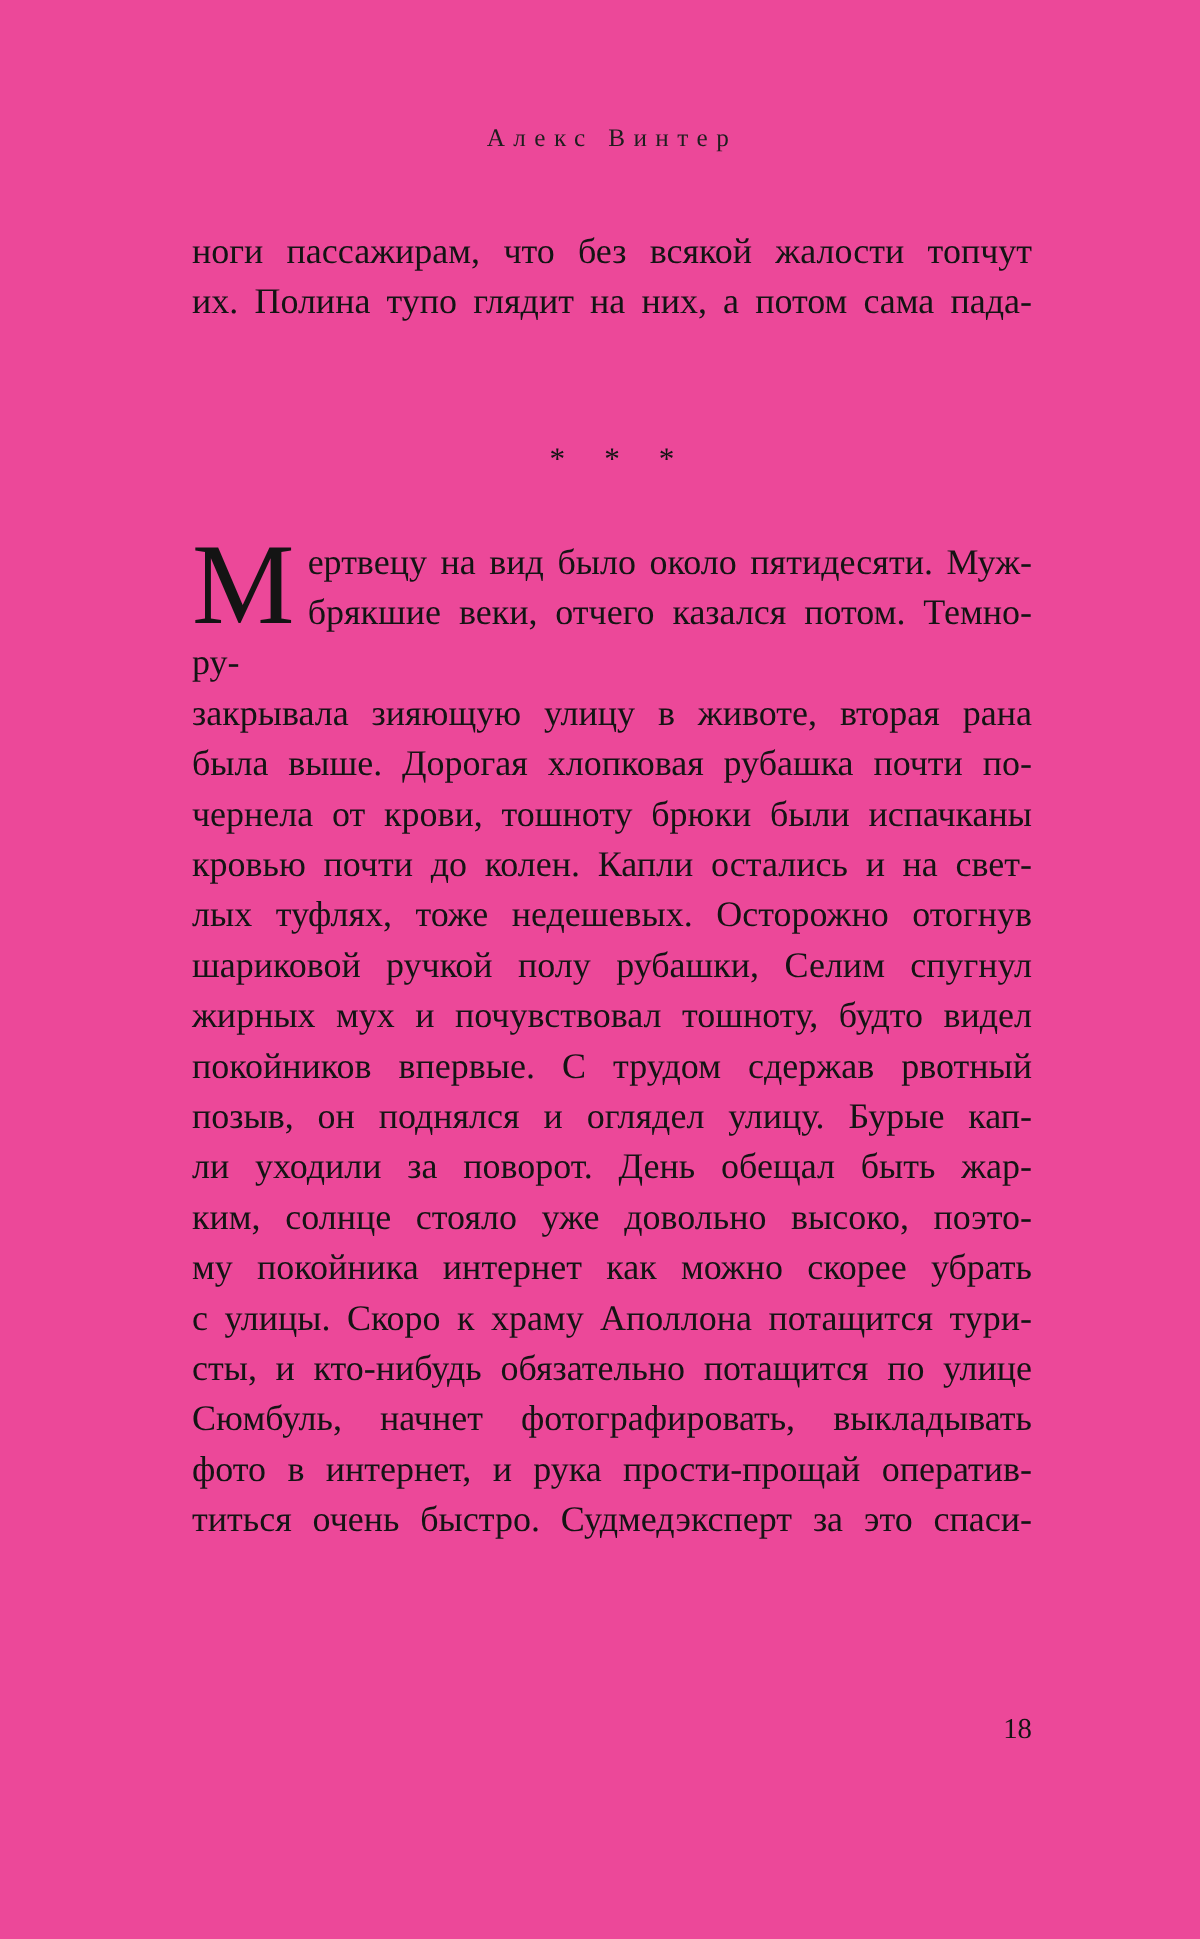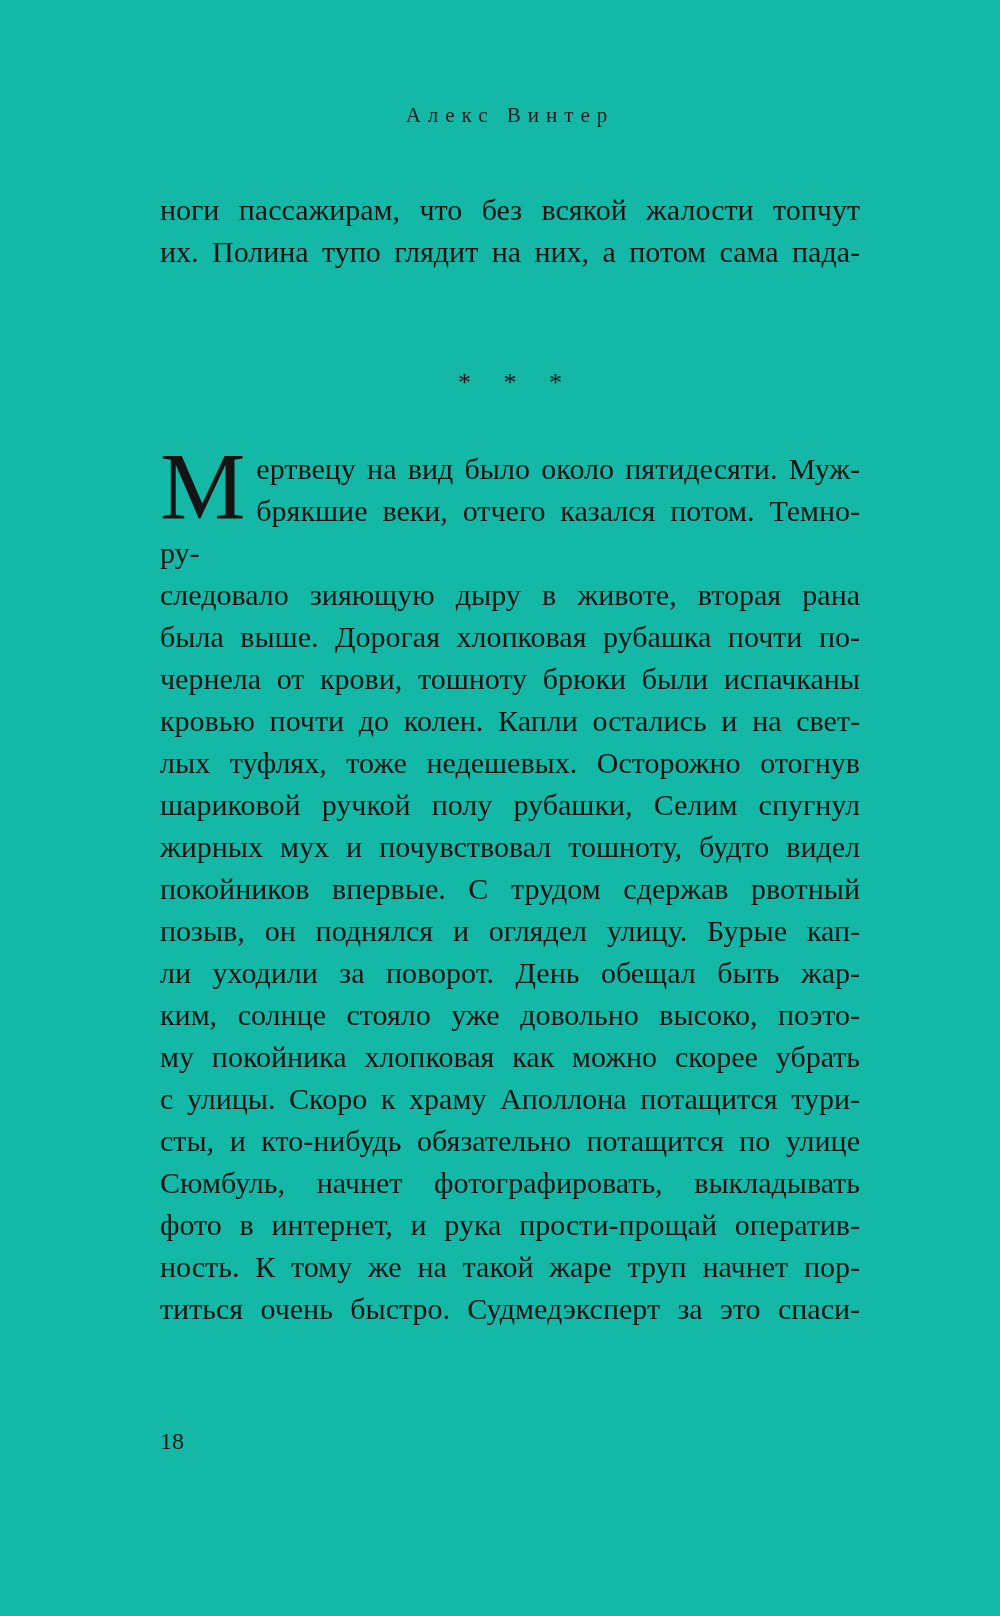--- a/index.html
+++ b/index.html
@@ -1,20 +1,20 @@
 <!DOCTYPE html>
 <html><head>
 <meta charset="utf-8">
 <style>
   html, body { margin: 0; padding: 0; background: #ffffff; }
   .page {
     position: relative;
     width: 1000px;
     height: 1616px;
-    background: #14b8a6;
+    background: #ec4899;
     font-family: "Liberation Serif", "DejaVu Serif", serif;
     color: #141414;
     overflow: hidden;
   }
   .abs-block {
     position: absolute;
     left: 160px;
     width: 700px;
   }
   .running-head {
@@ -47,21 +47,21 @@
   .dropcap {
     float: left;
     font-size: 96px;
     line-height: 78px;
     height: 84px;
     padding-right: 11px;
     color: #141414;
   }
   .pagenum {
     top: 1428px;
-    text-align: left;
+    text-align: right;
     font-size: 24px;
     color: #141414;
   }
 </style>
 </head>
 <body>
 
 <div class="page">
 
   <div class="abs-block running-head">Алекс Винтер</div>
@@ -70,35 +70,34 @@
     <div class="line">ноги пассажирам, что без всякой жалости топчут</div>
     <div class="line">их. Полина тупо глядит на них, а потом сама пада-</div>
   </div>
 
   <div class="abs-block stars">* * *</div>
 
   <div class="abs-block para para2">
     <div class="dropcap">М</div>
     <div class="line">ертвецу на вид было около пятидесяти. Муж-</div>
     <div class="line">брякшие веки, отчего казался потом. Темно-ру-</div>
-    <div class="line">следовало зияющую дыру в животе, вторая рана</div>
+    <div class="line">закрывала зияющую улицу в животе, вторая рана</div>
     <div class="line">была выше. Дорогая хлопковая рубашка почти по-</div>
     <div class="line">чернела от крови, тошноту брюки были испачканы</div>
     <div class="line">кровью почти до колен. Капли остались и на свет-</div>
     <div class="line">лых туфлях, тоже недешевых. Осторожно отогнув</div>
     <div class="line">шариковой ручкой полу рубашки, Селим спугнул</div>
     <div class="line">жирных мух и почувствовал тошноту, будто видел</div>
     <div class="line">покойников впервые. С трудом сдержав рвотный</div>
     <div class="line">позыв, он поднялся и оглядел улицу. Бурые кап-</div>
     <div class="line">ли уходили за поворот. День обещал быть жар-</div>
     <div class="line">ким, солнце стояло уже довольно высоко, поэто-</div>
-    <div class="line">му покойника хлопковая как можно скорее убрать</div>
+    <div class="line">му покойника интернет как можно скорее убрать</div>
     <div class="line">с улицы. Скоро к храму Аполлона потащится тури-</div>
     <div class="line">сты, и кто-нибудь обязательно потащится по улице</div>
     <div class="line">Сюмбуль, начнет фотографировать, выкладывать</div>
     <div class="line">фото в интернет, и рука прости-прощай оператив-</div>
-    <div class="line">ность. К тому же на такой жаре труп начнет пор-</div>
     <div class="line">титься очень быстро. Судмедэксперт за это спаси-</div>
   </div>
 
   <div class="abs-block pagenum">18</div>
 
 </div>
 
 </body></html>

